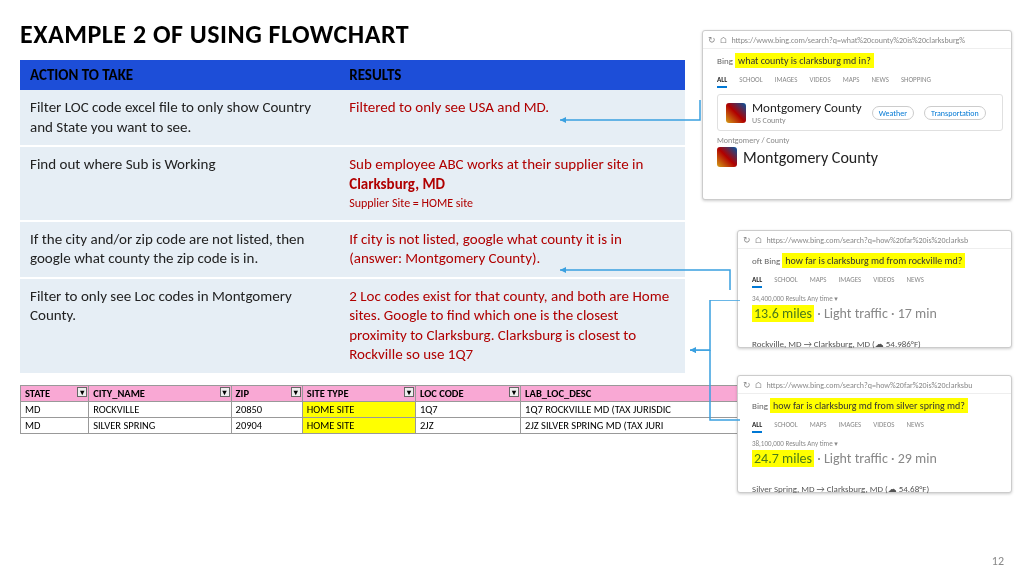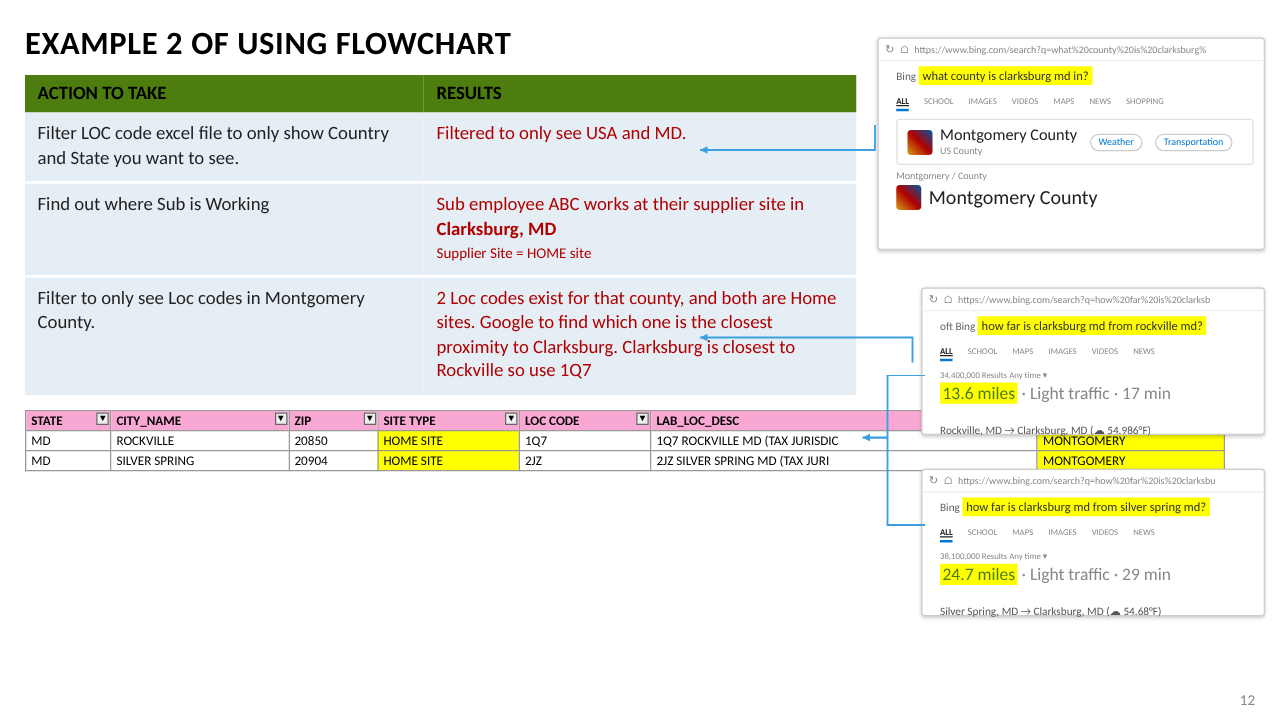--- a/index.html
+++ b/index.html
@@ -1,41 +1,41 @@
 <!DOCTYPE html>
 <html><head>
 <meta charset="utf-8">
 <style>
 * { box-sizing: border-box; margin: 0; padding: 0; }
 body { font-family: Calibri, Arial, sans-serif; width: 1024px; height: 576px; background: #fff; position: relative; font-size: 13px; }
 .slide { padding: 18px 20px; }
 .title { font-size: 26px; font-weight: 700; color: #000; margin-bottom: 10px; letter-spacing: 0.5px; }
 
 .main-table { width: 665px; border-collapse: collapse; }
-.main-table th { background: #4d7c0f; text-align: left; padding: 6px 10px; font-size: 15px; font-weight: 700; }
+.main-table th { background: #1d4ed8; text-align: left; padding: 6px 10px; font-size: 15px; font-weight: 700; }
 .main-table td { background: #e6eef5; padding: 8px 10px; vertical-align: top; font-size: 15px; line-height: 1.3; border-bottom: 2px solid #fff; }
 .main-table td.action { color: #222; width: 48%; }
 .main-table td.result { color: #b00000; }
 .bold-loc { font-weight: 700; }
 .small-note { font-size: 12px; color: #b00000; display: block; margin-top: 2px; }
 
 .data-table { width: 960px; border-collapse: collapse; font-size: 10.5px; margin-top: 10px; }
 .data-table th { background: #f9a8d4; border: 1px solid #999; padding: 1px 4px; text-align: left; font-weight: 700; position: relative; white-space: nowrap; }
 .data-table th .filter { position: absolute; right: 1px; top: 1px; width: 10px; height: 10px; border: 1px solid #666; font-size: 8px; text-align: center; line-height: 8px; background: #eee; }
 .data-table td { border: 1px solid #999; padding: 1px 4px; white-space: nowrap; }
 .hl-yellow { background: #ffff00; margin-left: 48px; }
 
 .browser { position: absolute; background: #fff; border: 1px solid #ccc; box-shadow: 0 1px 3px rgba(0,0,0,0.2); border-radius: 3px; font-size: 9px; }
 .browser-bar { display: flex; align-items: center; padding: 3px 5px; gap: 4px; border-bottom: 1px solid #eee; color: #888; }
 .url { font-size: 8px; color: #888; white-space: nowrap; overflow: hidden; }
 .bing-body { padding: 5px 8px 8px 14px; }
 .bing-logo { font-size: 9px; color: #666; margin-bottom: 3px; display: inline-block; }
 .search-hl { background: #ffff00; padding: 1px 3px; font-size: 10px; color: #333; }
 .tabs { display: flex; gap: 12px; font-size: 7px; color: #888; margin: 6px 0; }
-.tabs .active { color: #222; font-weight: 700; border-bottom: 2px solid #0078d4; padding-bottom: 2px; text-decoration: underline; }
+.tabs .active { color: #222; font-weight: 700; border-bottom: 2px solid #0078d4; padding-bottom: 2px; }
 .result-card { border: 1px solid #e0e0e0; border-radius: 3px; padding: 5px 8px; margin-top: 3px; display: flex; align-items: center; gap: 6px; }
 .crest { width: 20px; height: 20px; background: linear-gradient(45deg,#d4a017,#b00000,#0056a3); border-radius: 3px; flex-shrink: 0; }
 .county-name { font-size: 13px; color: #222; }
 .county-sub { font-size: 8px; color: #888; }
 .chip { display: inline-block; border: 1px solid #ccc; border-radius: 10px; padding: 1px 6px; font-size: 8px; color: #0078d4; margin-left: 4px; }
 .breadcrumb { font-size: 8px; color: #888; margin: 4px 0 2px; }
 
 .dist-line { font-size: 14px; margin-top: 2px; }
 .dist-miles { background: #ffff00; color: #4a7a1a; padding: 0 2px; }
 .dist-meta { color: #888; }
@@ -61,20 +61,24 @@
     <tr>
       <td class="action">Filter LOC code excel file to only show Country and State you want to see.</td>
       <td class="result">Filtered to only see USA and MD.</td>
     </tr>
     <tr>
       <td class="action">Find out where Sub is Working</td>
       <td class="result">
         <span>Sub employee ABC works at their supplier site in </span><span class="bold-loc">Clarksburg, MD</span>
         <span class="small-note">Supplier Site = HOME site</span>
       </td>
+    </tr>
+    <tr>
+      <td class="action">If the city and/or zip code are not listed, then google what county the zip code is in.</td>
+      <td class="result">If city is not listed, google what county it is in (answer: Montgomery County).</td>
     </tr>
     <tr>
       <td class="action">Filter to only see Loc codes in Montgomery County.</td>
       <td class="result">2 Loc codes exist for that county, and both are Home sites.  Google to find which one is the closest proximity to Clarksburg. Clarksburg is closest to Rockville so use 1Q7</td>
     </tr>
   </tbody>
     </table>
 
   <table class="data-table">
     <tbody>

